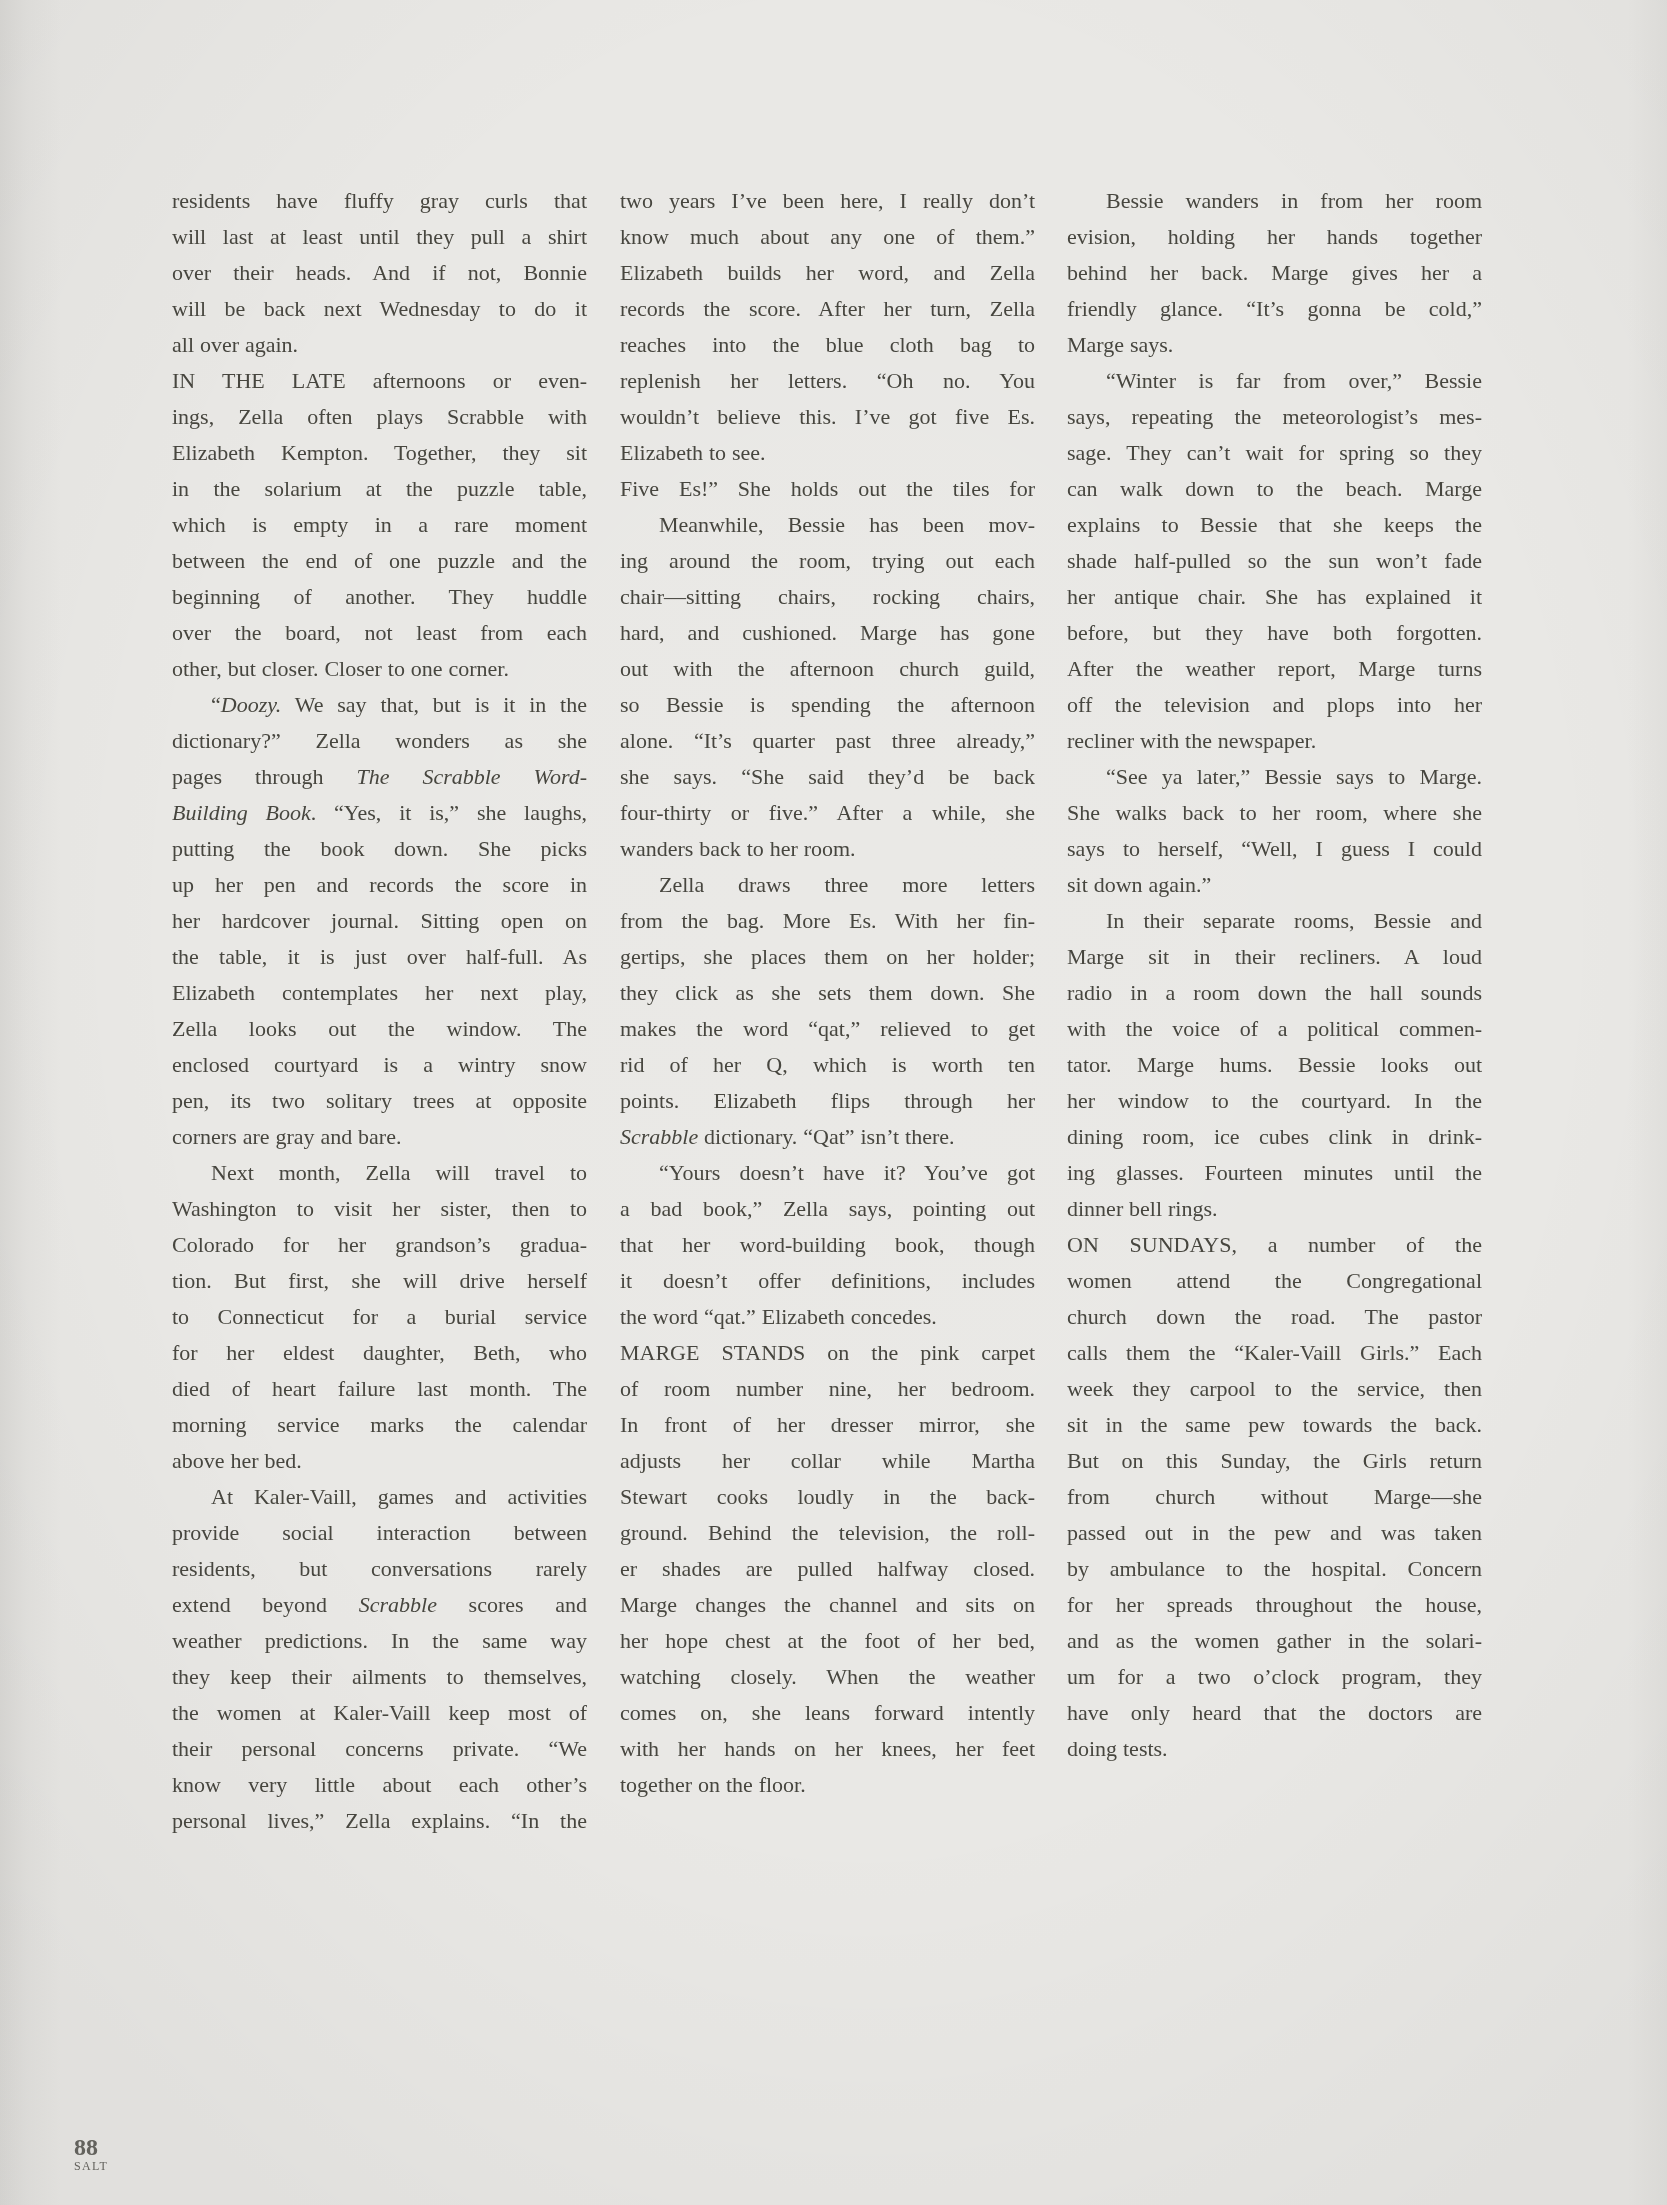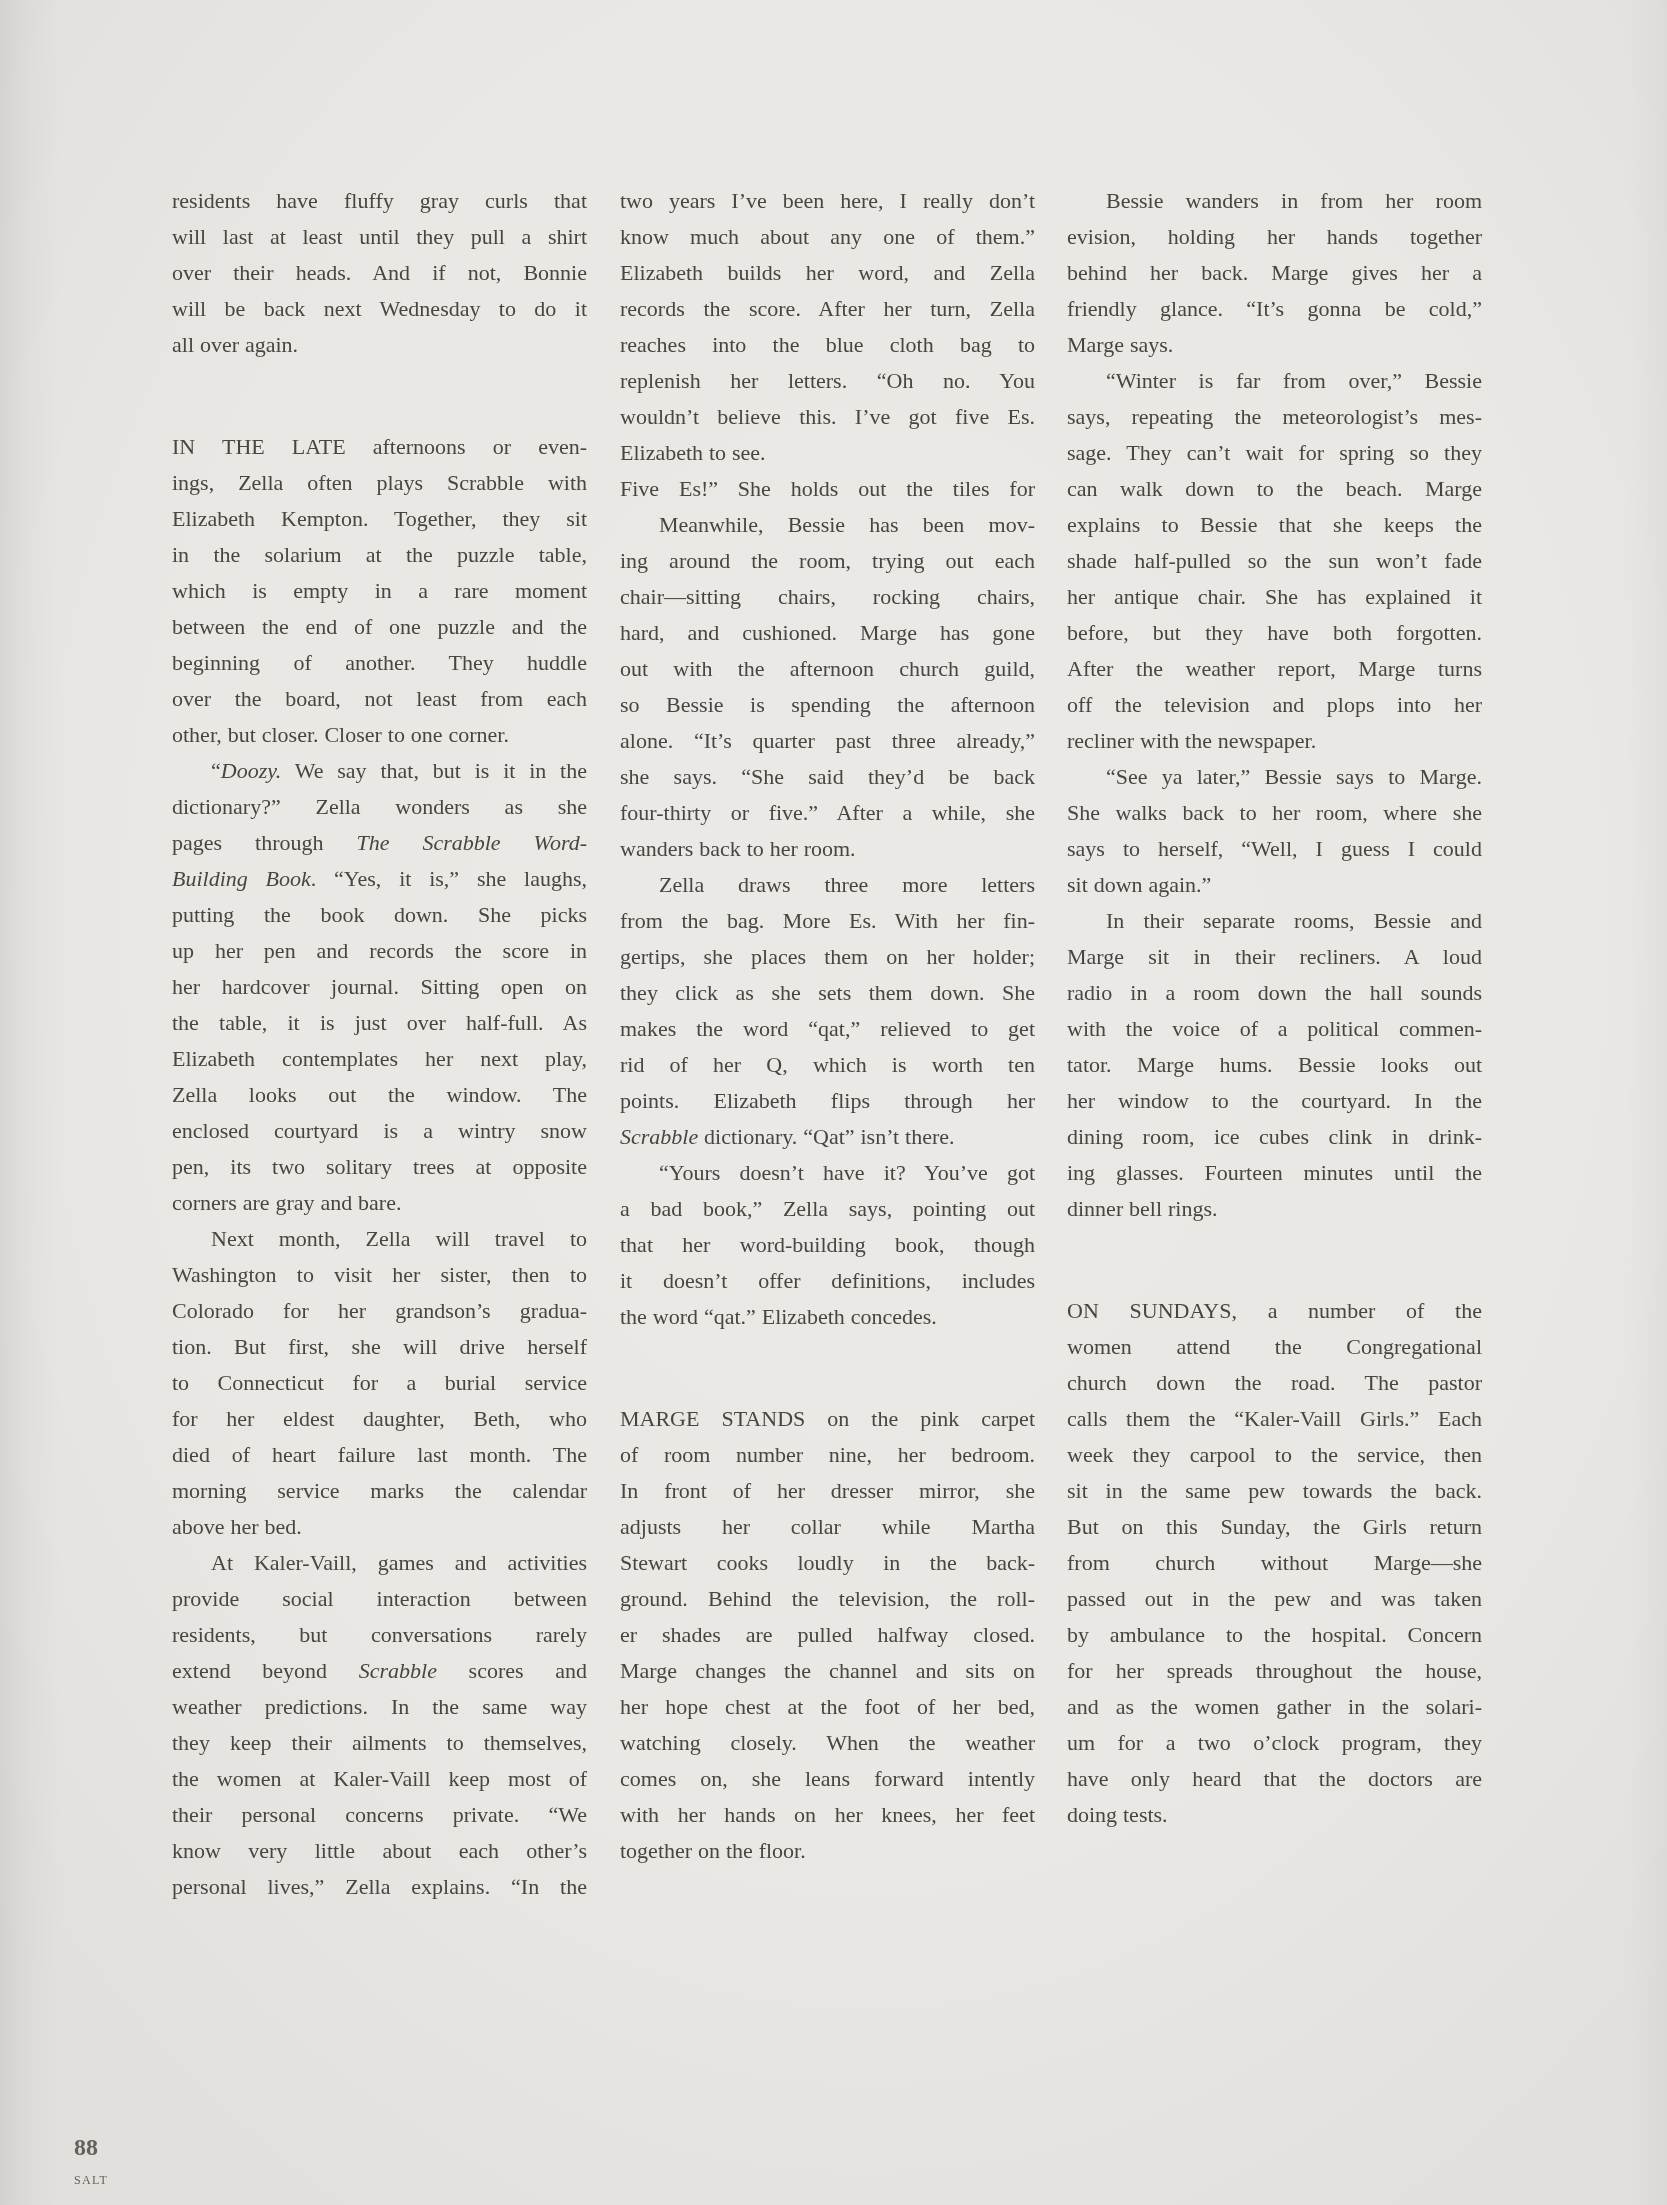--- a/index.html
+++ b/index.html
@@ -17,25 +17,25 @@
   #col-2{left:620px;}
   #col-3{left:1067px;}
   .line{
     font-size:22px;line-height:36px;height:36px;overflow:hidden;
     color:#47463f;
     text-align:justify;text-align-last:justify;
     word-spacing:0.4px;
   }
   .line.end{text-align-last:left;}
   .line.indent{text-indent:39px;}
-  .line.gap{margin-top:66px;}
+  .line.gap{}
   .line i{margin-top:32px;}
   .folio{position:absolute;left:74px;top:2135px;color:#63625d;}
   .folio .num{font-size:24px;line-height:24px;font-weight:bold;}
-  .folio .mag{font-size:12px;line-height:12px;letter-spacing:1.3px;margin-top:15px;}
+  .folio .mag{font-size:12px;line-height:12px;letter-spacing:1.3px;margin-top:1px;}
 </style>
 </head>
 <body>
 
 <div class="column" id="col-1">
     <div class="line">residents have fluffy gray curls that</div>
     <div class="line">will last at least until they pull a shirt</div>
     <div class="line">over their heads. And if not, Bonnie</div>
     <div class="line">will be back next Wednesday to do it</div>
     <div class="line end">all over again.</div>

